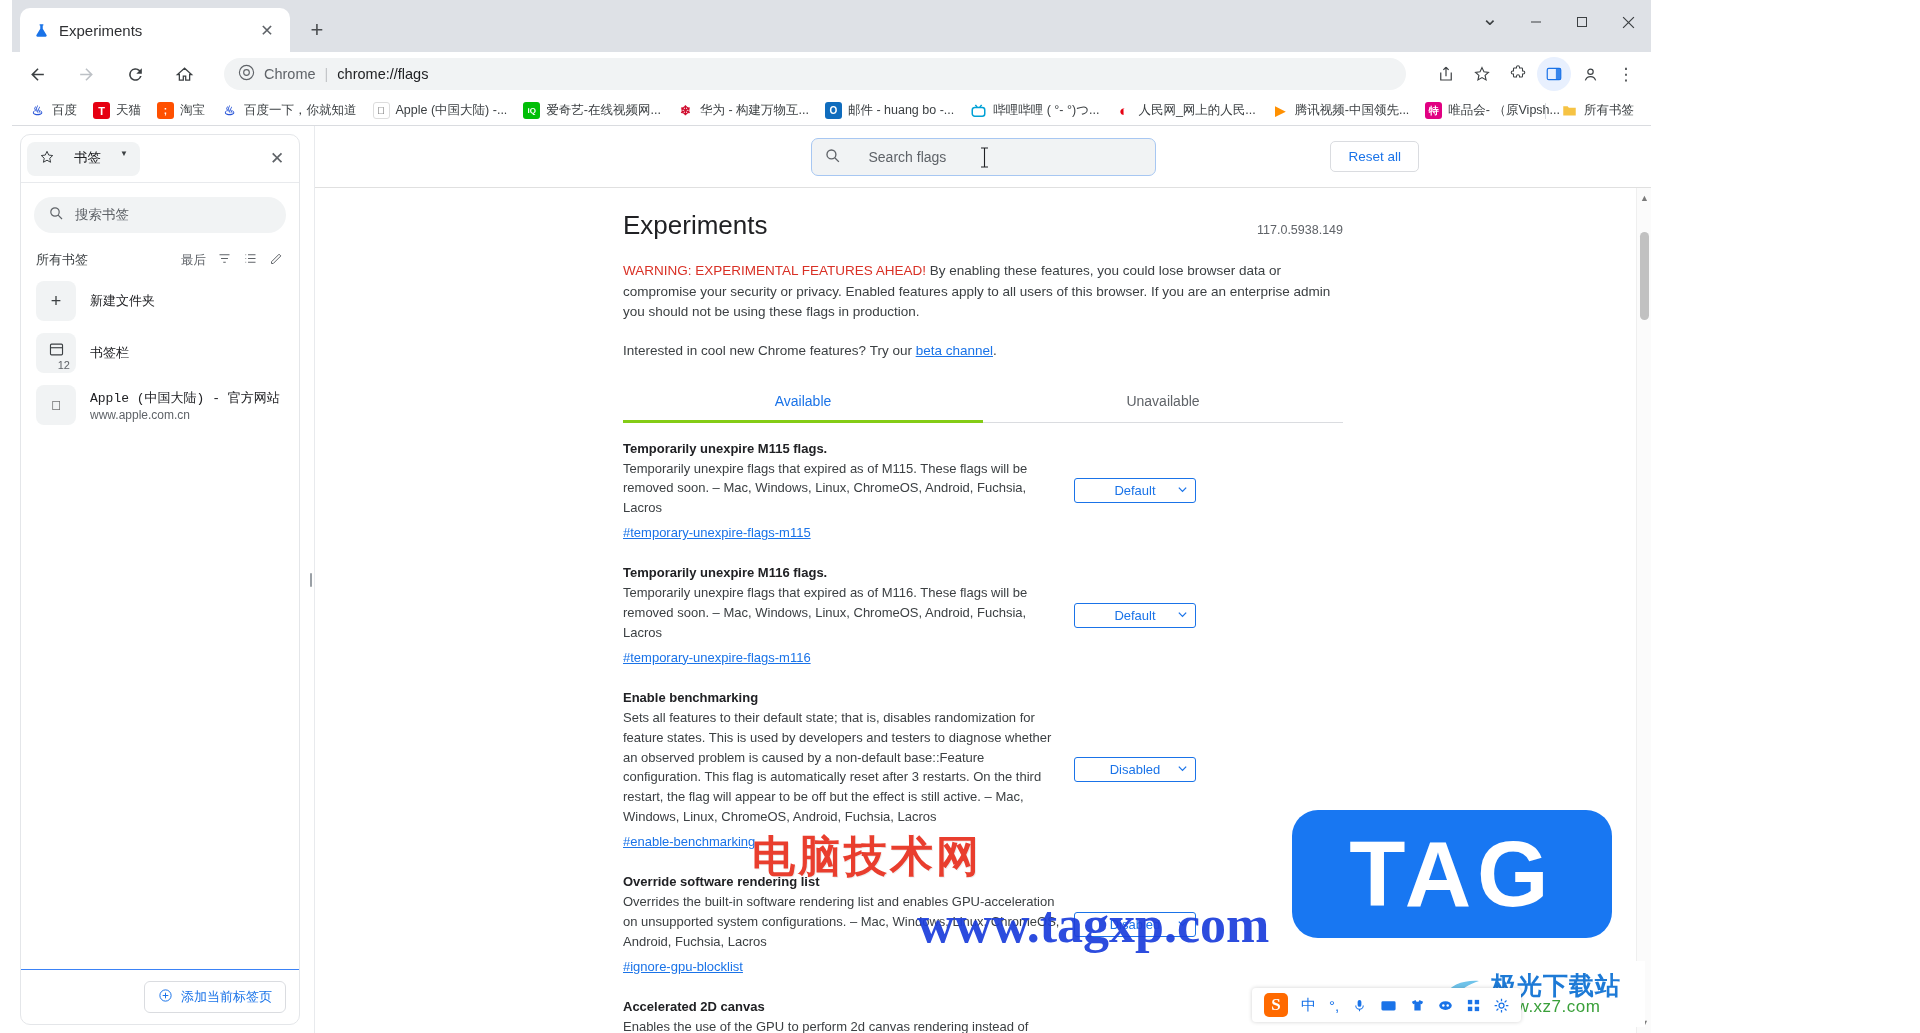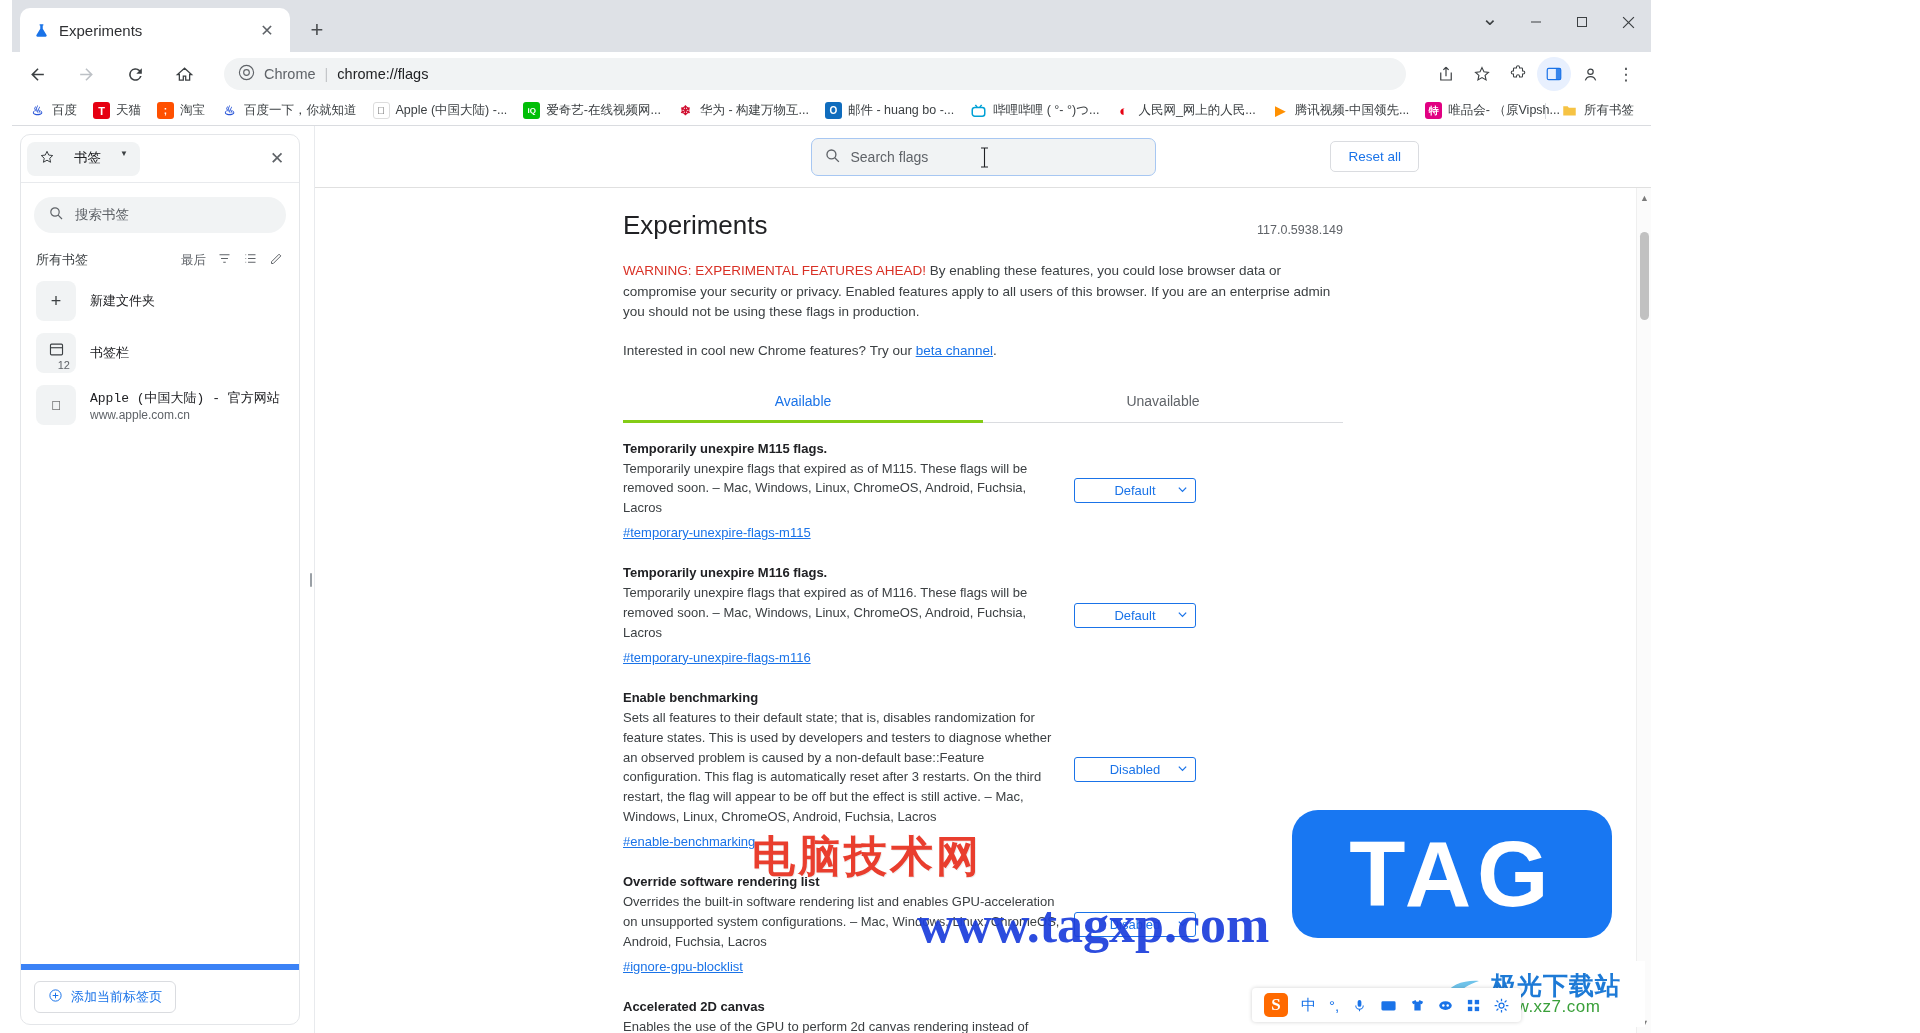--- a/index.html
+++ b/index.html
@@ -79,37 +79,37 @@
   #sp-listhead { display:flex; align-items:center; padding: 18px 15px 6px 15px; }
   #sp-listhead .title { font-size: 13px; color:#3c4043; }
   #sp-listhead .acts { margin-left:auto; display:flex; align-items:center; gap:11px; color:#5f6368; font-size:12.5px;}
   .sp-row { display:flex; align-items:center; gap:14px; padding: 6px 15px; min-height:44px; }
   .sp-thumb { width: 40px; height:40px; border-radius:8px; background:#f1f3f4; flex:none;
               display:flex; flex-direction:column; align-items:center; justify-content:center; color:#3c4043; position:relative;}
   .sp-thumb .cnt { position:absolute; bottom:2px; right:6px; font-size:11px; color:#5f6368; }
   .sp-txt { display:flex; flex-direction:column; gap:1px; min-width:0;}
   .sp-t1 { font-size: 13px; color:#202124; white-space:nowrap; overflow:hidden; text-overflow:ellipsis;font-family:Liberation Mono, monospace;}
   .sp-t2 { font-size: 12px; color:#5f6368; white-space:nowrap; overflow:hidden; text-overflow:ellipsis;}
-  #sp-footer { border-top:6px solid #3b82f6; padding: 11px 13px; }
+  #sp-footer { border-top:1px solid #3b82f6; padding: 11px 13px; text-align: right; }
   #sp-addbtn { display:inline-flex; align-items:center; gap:8px; border:1px solid #dadce0; border-radius:6px;
                padding: 6px 13px; font-size:13px; color:#1a73e8; background:#fff;}
 
   
   #drag-handle { width: 6px; flex:none; background:#ffffff; display:flex; align-items:center; justify-content:center; }
   #drag-handle i { display:block; width:2px; height:14px; background:#9aa0a6; border-radius:1px; }
 
   
   #flagspage { flex:1; position:relative; background:#ffffff; overflow:hidden; border-left:1px solid #e8eaed;}
   #flags-top {
     height: 62px; display:flex; align-items:center; justify-content:center; gap:0;
     border-bottom: 1px solid #e0e0e0; position:relative; background:#fff;
   }
   #flag-search {
     width: 345px; height: 38px; background:#f1f3f4; border:1px solid #a7c7f2; border-radius: 7px;
-    display:flex; align-items:center; gap:10px; padding: 0 12px; font-size:14px; color:#5f6368;
+    display:flex; align-items:center; gap:28px; padding: 0 12px; font-size:14px; color:#5f6368;
     position:relative;
   }
   #flag-search .caret { position:absolute; left: 168px; top: 8px; width:1px; height:21px; }
   #reset-all {
     position:absolute; right: 232px; border:1px solid #dadce0; border-radius:5px;
     padding: 7px 17px; font-size: 13.5px; color:#1a73e8; background:#fff;
   }
   #flags-scroll { position:absolute; top:62px; left:0; right:0; bottom:0; overflow:hidden; }
   #flags-inner { width: 720px; margin: 0 auto; padding: 22px 0 0 0; position:relative; }
   #flags-head { display:flex; align-items:baseline; }

